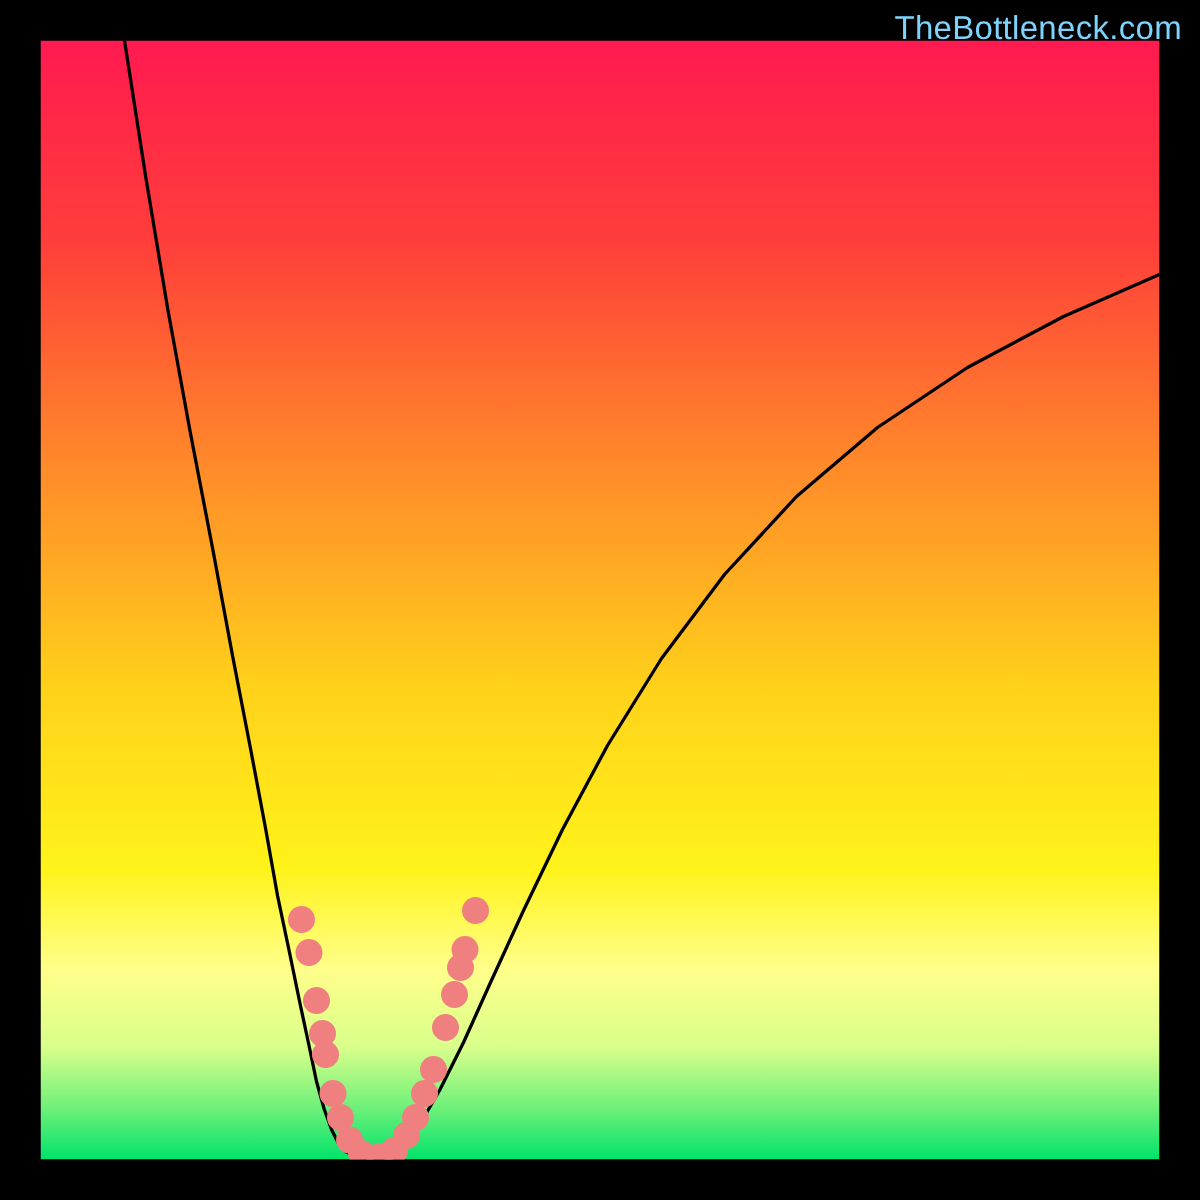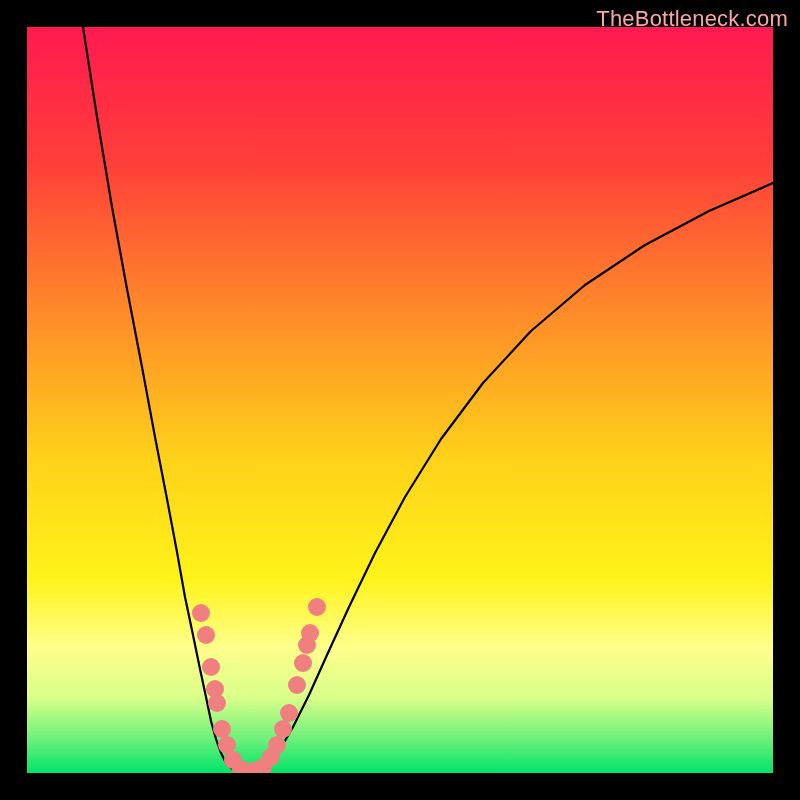--- a/index.html
+++ b/index.html
@@ -24,21 +24,21 @@
     left: 27px;
     top: 27px;
     width: 746px;
     height: 746px;
     
   }
   .watermark {
     position: absolute;
     top: 6px;
     right: 12px;
-    color: #fca5a5;
+    color: #7dd3fc;
     font-size: 22px;
     font-weight: 400;
     letter-spacing: 0.2px;
   }
   svg { display: block; }
 </style>
 </head>
 <body>
 
 <div class="frame">

